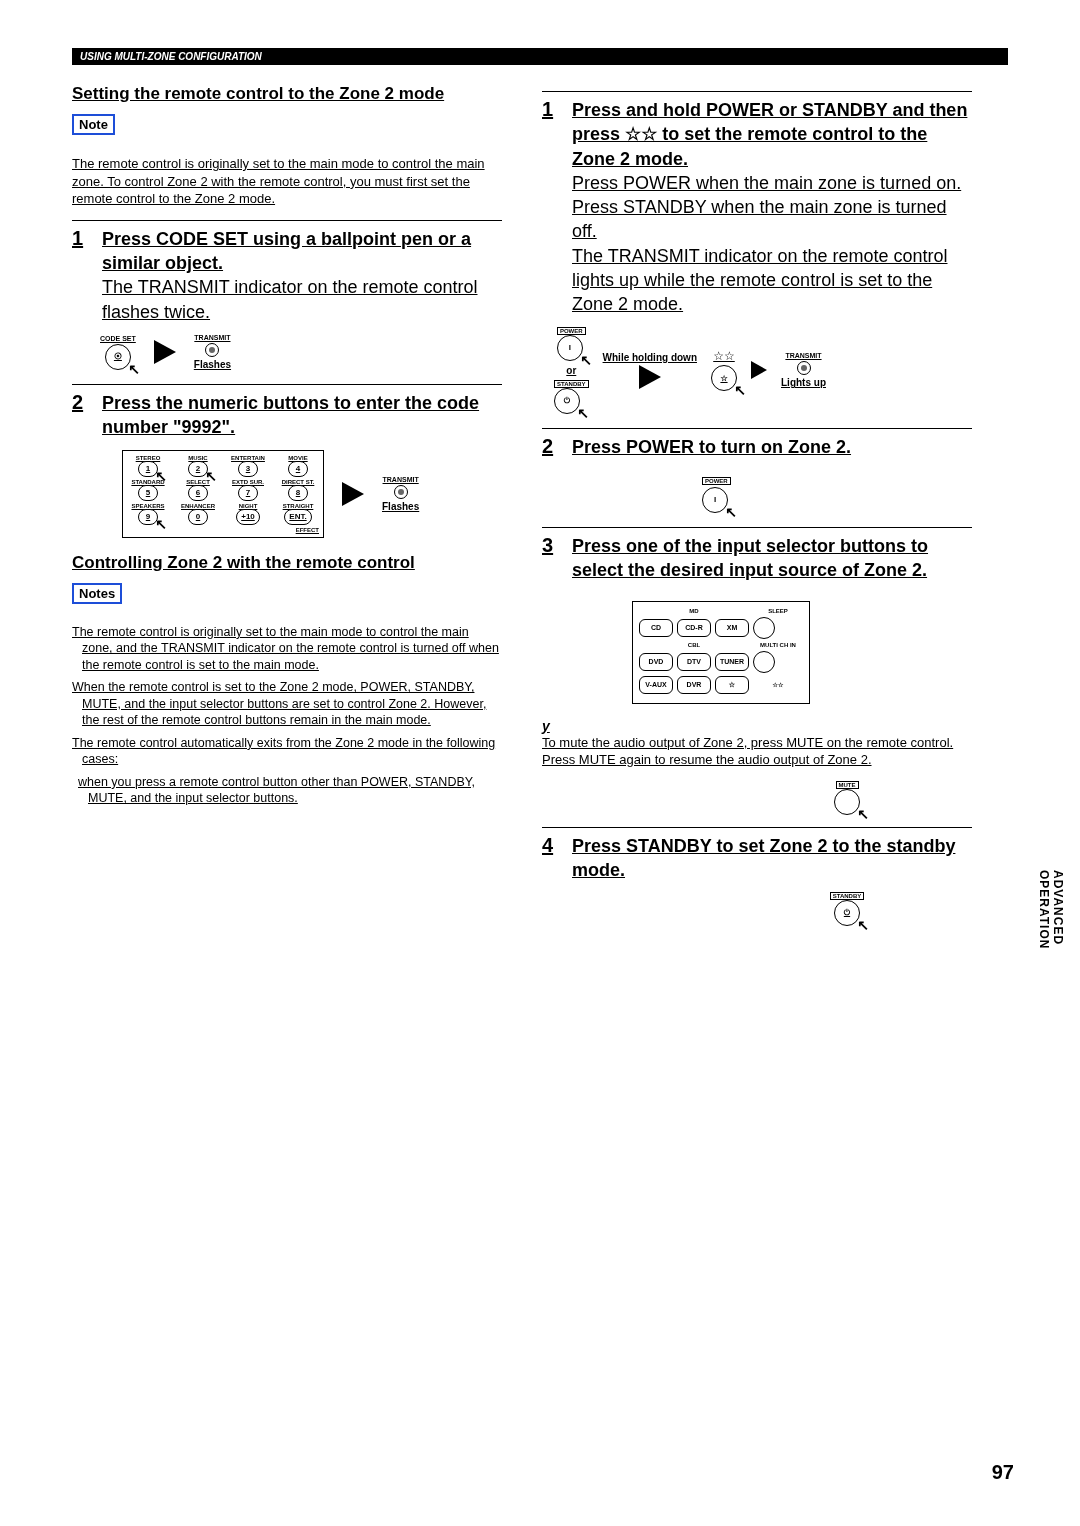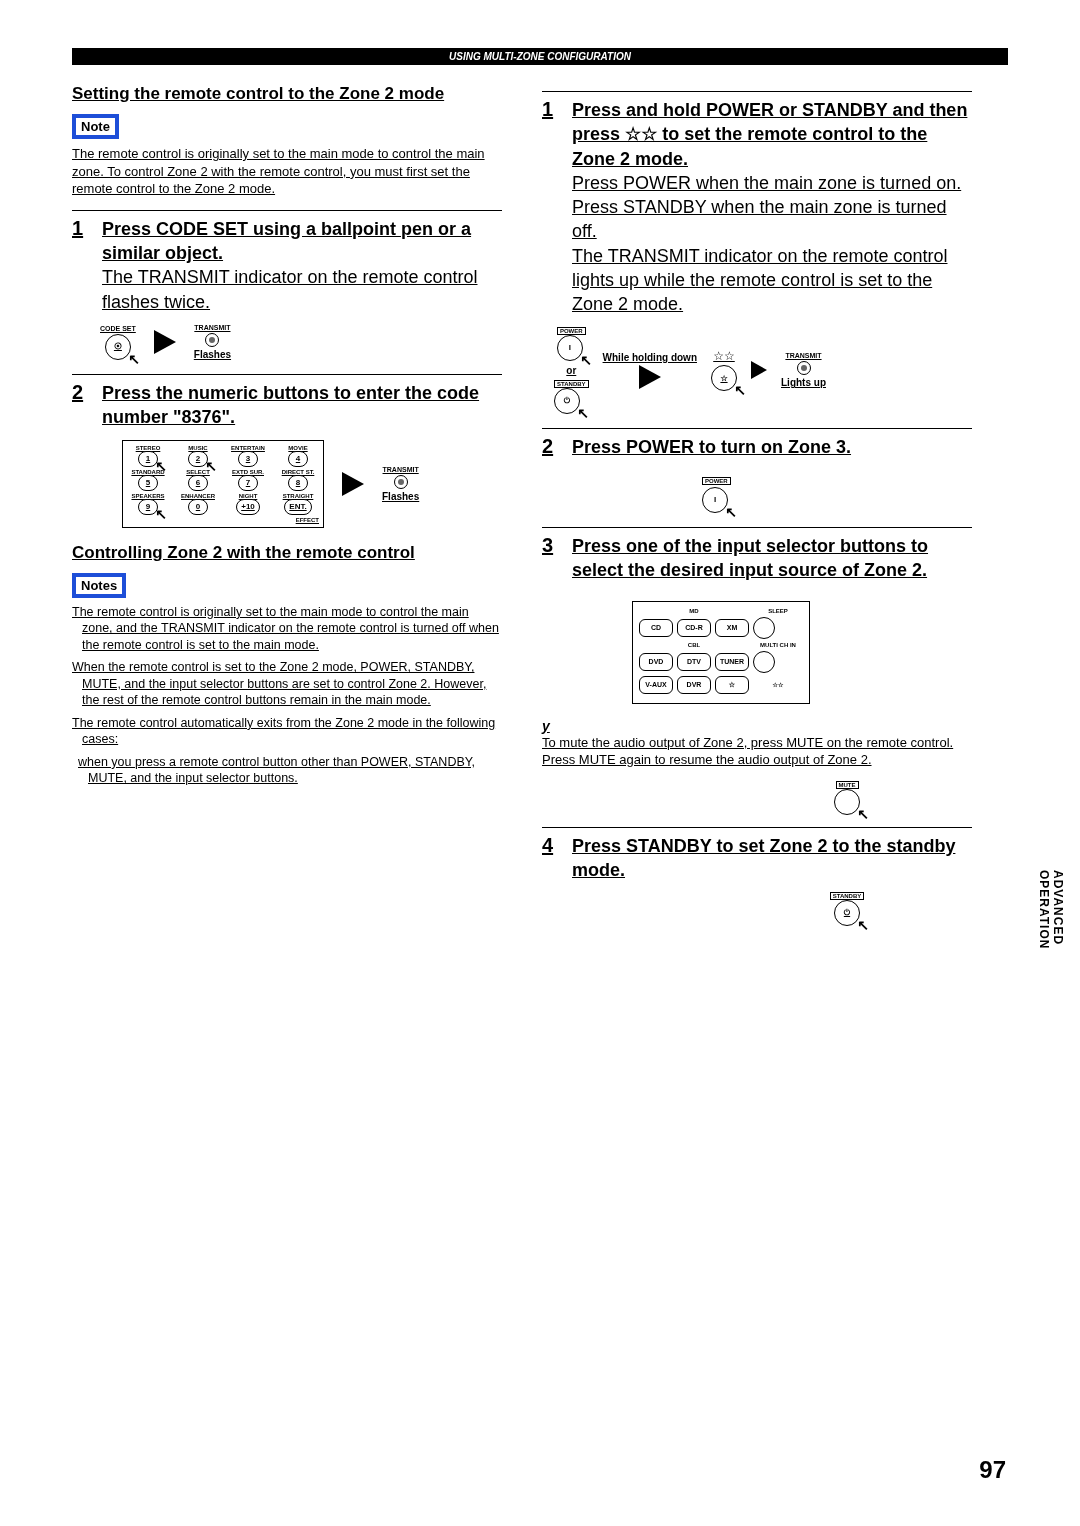--- a/index.html
+++ b/index.html
@@ -10,43 +10,43 @@
     background: #fff;
     position: relative;
     padding: 48px 72px 40px 72px;
   }
   .header-bar {
     background: #000;
     color: #fff;
     font-size: 10px;
     font-weight: bold;
     font-style: italic;
-    text-align: center;
+    text-align: left;
     padding: 3px 8px;
     margin-bottom: 18px;
   }
   .columns {
     display: flex;
     gap: 40px;
     text-decoration: underline;
   }
   .col { width: 430px; }
   .section-title {
     font-size: 17px;
     font-weight: bold;
     margin-bottom: 10px;
     line-height: 1.25;
   }
   .note-box {
     display: inline-block;
-    border: 4px solid #1d4ed8;
+    border: 2px solid #1d4ed8;
     font-weight: bold;
     padding: 1px 5px;
     font-size: 13px;
-    margin-bottom: 6px;
+    margin-bottom: 20px;
   }
   .body-text {
     font-size: 13px;
     line-height: 1.35;
     margin-bottom: 12px;
   }
   .step-rule { border-top: 1.5px solid #000; margin: 8px 0 6px 0; }
   .step { display: flex; gap: 10px; margin-bottom: 10px; }
   .step-num { font-size: 20px; font-weight: bold; min-width: 20px; line-height: 1.1; }
   .step-content { font-size: 18px; line-height: 1.35; flex: 1; }
@@ -108,22 +108,22 @@
   }
   .sel-row { display:flex; gap:4px; margin-bottom:3px; align-items:center; }
   .side-tab {
     position: absolute; right: 15px; top: 870px;
     display:flex; flex-direction:column; align-items:center;
   }
   .side-tab-text {
     writing-mode: vertical-rl; font-size: 12px; font-weight: bold; letter-spacing: 1px;
   }
   .page-num {
-    position: absolute; right: 74px; bottom: 42px;
-    font-size: 24px; font-weight: bold;
+    position: absolute; right: 66px; bottom: 42px;
+    font-size: 20px; font-weight: bold;
   }
   .flashes-lbl { font-size: 10px; font-weight: bold; text-align:center; }
   .fig-col { display:flex; flex-direction:column; align-items:center; gap:2px; }
   .y-label { font-style: italic; font-weight:bold; font-size:14px; }
   .mute-box, .standby-box {
     margin: 6px 0 12px 180px; display:flex; flex-direction:column; align-items:center;
   }
   .pwr-stby-block { display:flex; flex-direction:column; align-items:center; gap:4px;}
   .twostar { font-size: 12px; }
   .notes-list p { font-size: 12.5px; line-height:1.32; margin-bottom:6px;}
@@ -159,21 +159,21 @@
         <div class="small-lbl">TRANSMIT</div>
         <span class="transmit-dot"></span>
         <div class="flashes-lbl">Flashes</div>
       </div>
     </div>
 
     <div class="step-rule"></div>
     <div class="step">
       <div class="step-num">2</div>
       <div class="step-content">
-        <b>Press the numeric buttons to enter the code number "8376".</b>
+        <b>Press the numeric buttons to enter the code number "9992".</b>
       </div>
     </div>
     <div class="fig" style="margin-left:50px;">
       <div class="numpad">
         <div class="numrow">
           <div class="numcell">
               <div class="tiny-lbl">STEREO</div>
               <span class="btn-pill click-hand">1</span>
             </div>
           <div class="numcell">
@@ -282,21 +282,21 @@
         <div class="small-lbl">TRANSMIT</div>
         <span class="transmit-dot"></span>
         <div class="flashes-lbl">Lights up</div>
       </div>
     </div>
 
     <div class="step-rule"></div>
     <div class="step">
       <div class="step-num">2</div>
       <div class="step-content">
-        <b>Press POWER to turn on Zone 3.</b>
+        <b>Press POWER to turn on Zone 2.</b>
       </div>
     </div>
     <div style="margin:6px 0 14px 160px;">
       <div class="tiny-lbl" style="border:1px solid #000; padding:0 2px; display:inline-block;">POWER</div><br>
       <span class="btn-circle click-hand">I</span>
     </div>
 
     <div class="step-rule"></div>
     <div class="step">
       <div class="step-num">3</div>

